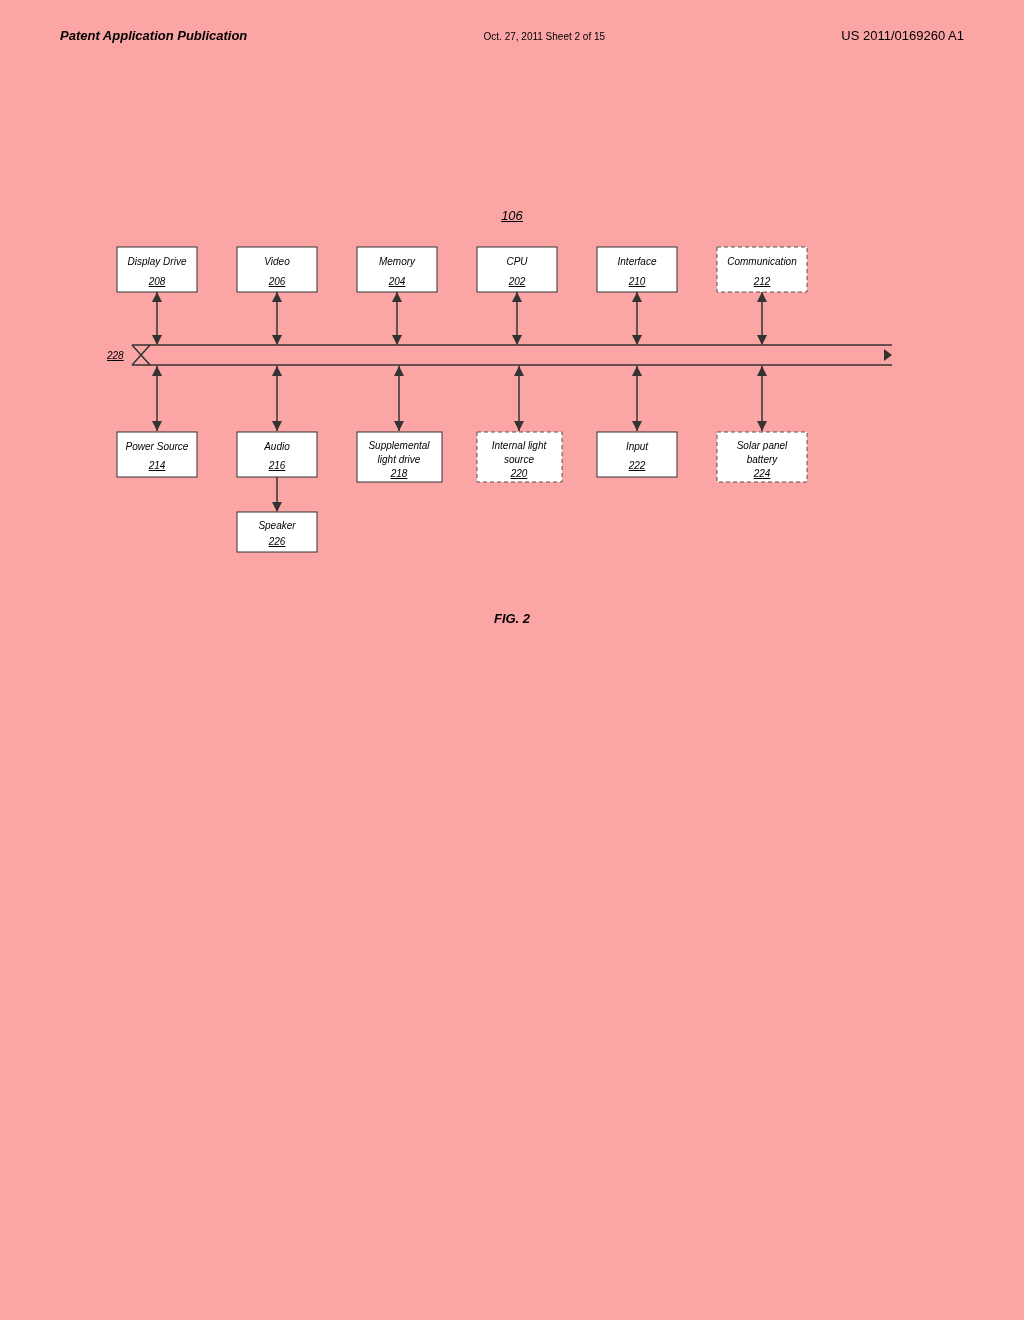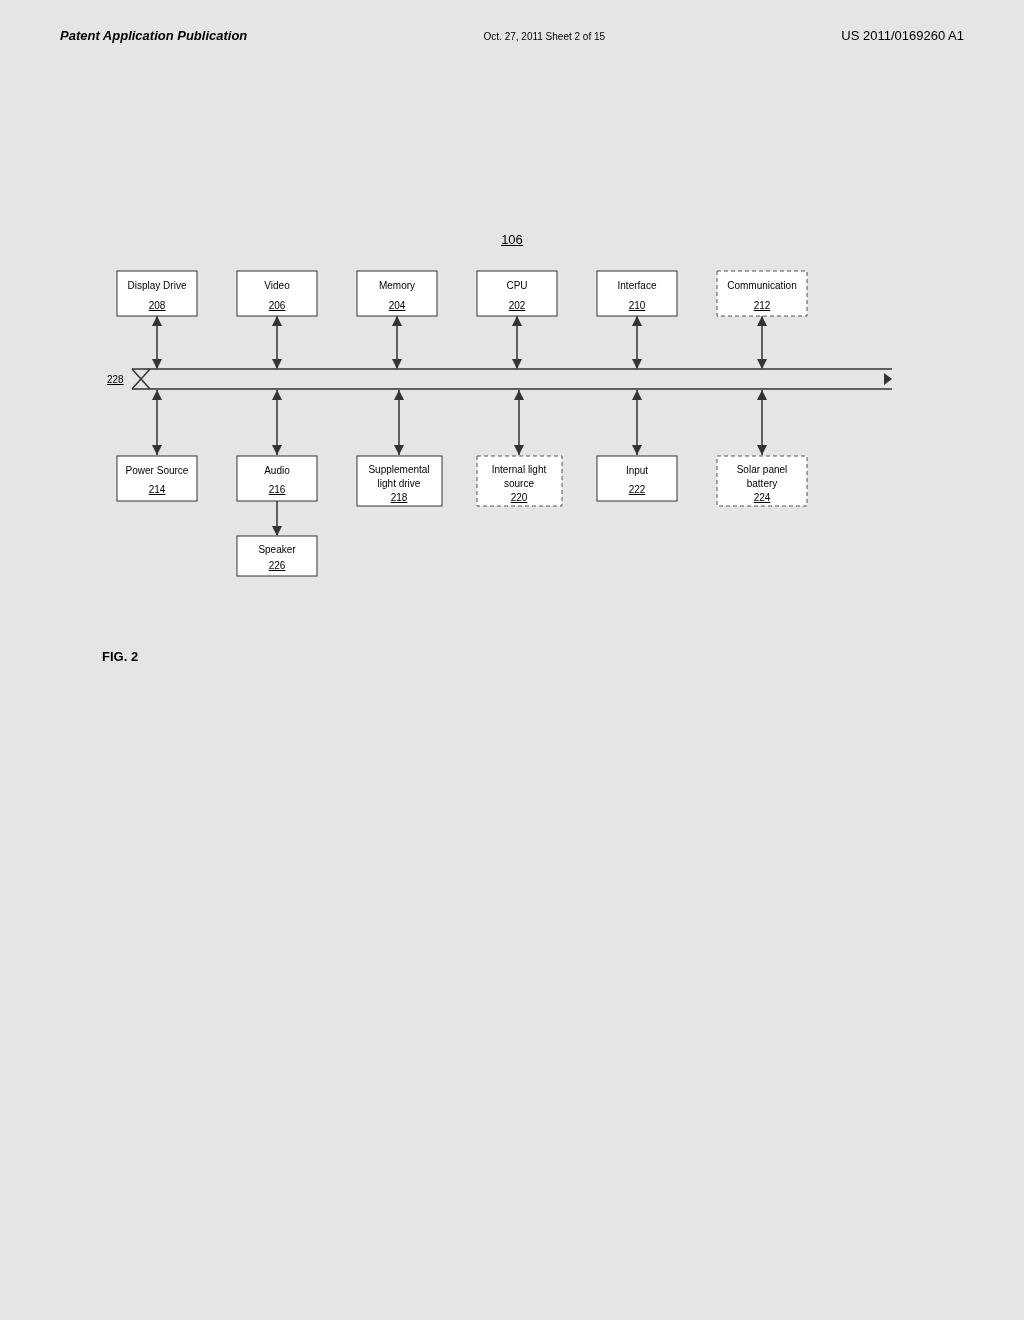--- a/index.html
+++ b/index.html
@@ -8,21 +8,21 @@
       font-family: Arial, Helvetica, sans-serif;
       width: 1024px;
       min-height: 1320px;
       position: relative;
       overflow: hidden;
     }
 
     .page {
       width: 1024px;
       min-height: 1320px;
-      background: #e5e5e5;
+      background: #fca5a5;
       position: relative;
     }
 
     
     .header {
       display: flex;
       justify-content: space-between;
       align-items: baseline;
       padding: 28px 60px 0 60px;
     }
@@ -34,40 +34,41 @@
     .header-center {
       font-size: 10px;
     }
     .header-right {
       font-size: 13px;
     }
 
     
     .diagram-container {
       position: absolute;
-      top: 232px;
+      top: 208px;
       left: 50%;
       transform: translateX(-50%);
       width: 820px;
+      font-style: italic;
     }
 
     
     .ref-106 {
       text-align: center;
       font-size: 13px;
       margin-bottom: 14px;
       text-decoration: underline;
     }
 
     
     .fig-label {
-      text-align: left;
+      text-align: center;
       font-size: 13px;
       font-weight: bold;
-      margin-top: 44px;
+      margin-top: 30px;
     }
   </style>
 </head>
 <body>
 
 <div class="page">
 
   <div class="header">
     <div class="header-left">Patent Application Publication</div>
     <div class="header-center">Oct. 27, 2011   Sheet 2 of 15</div>

